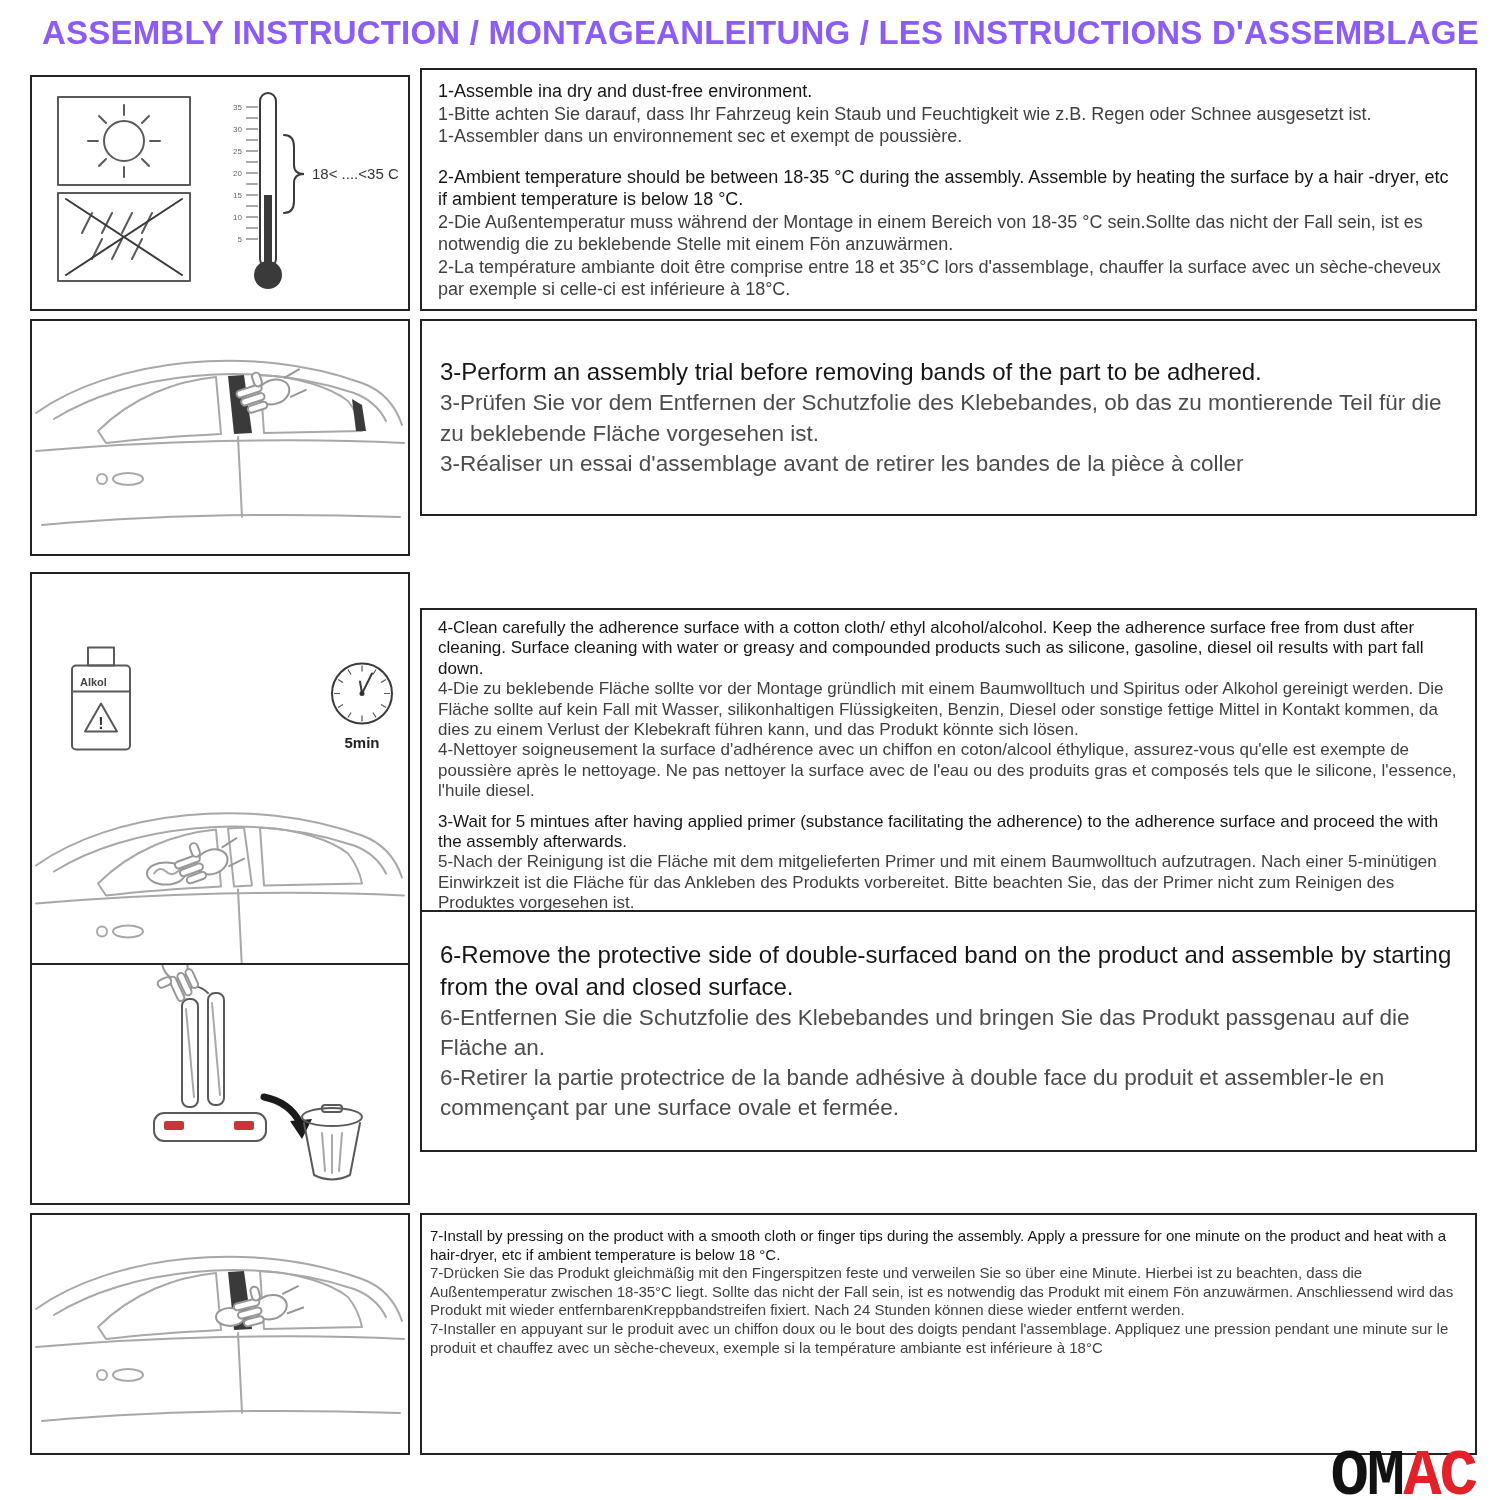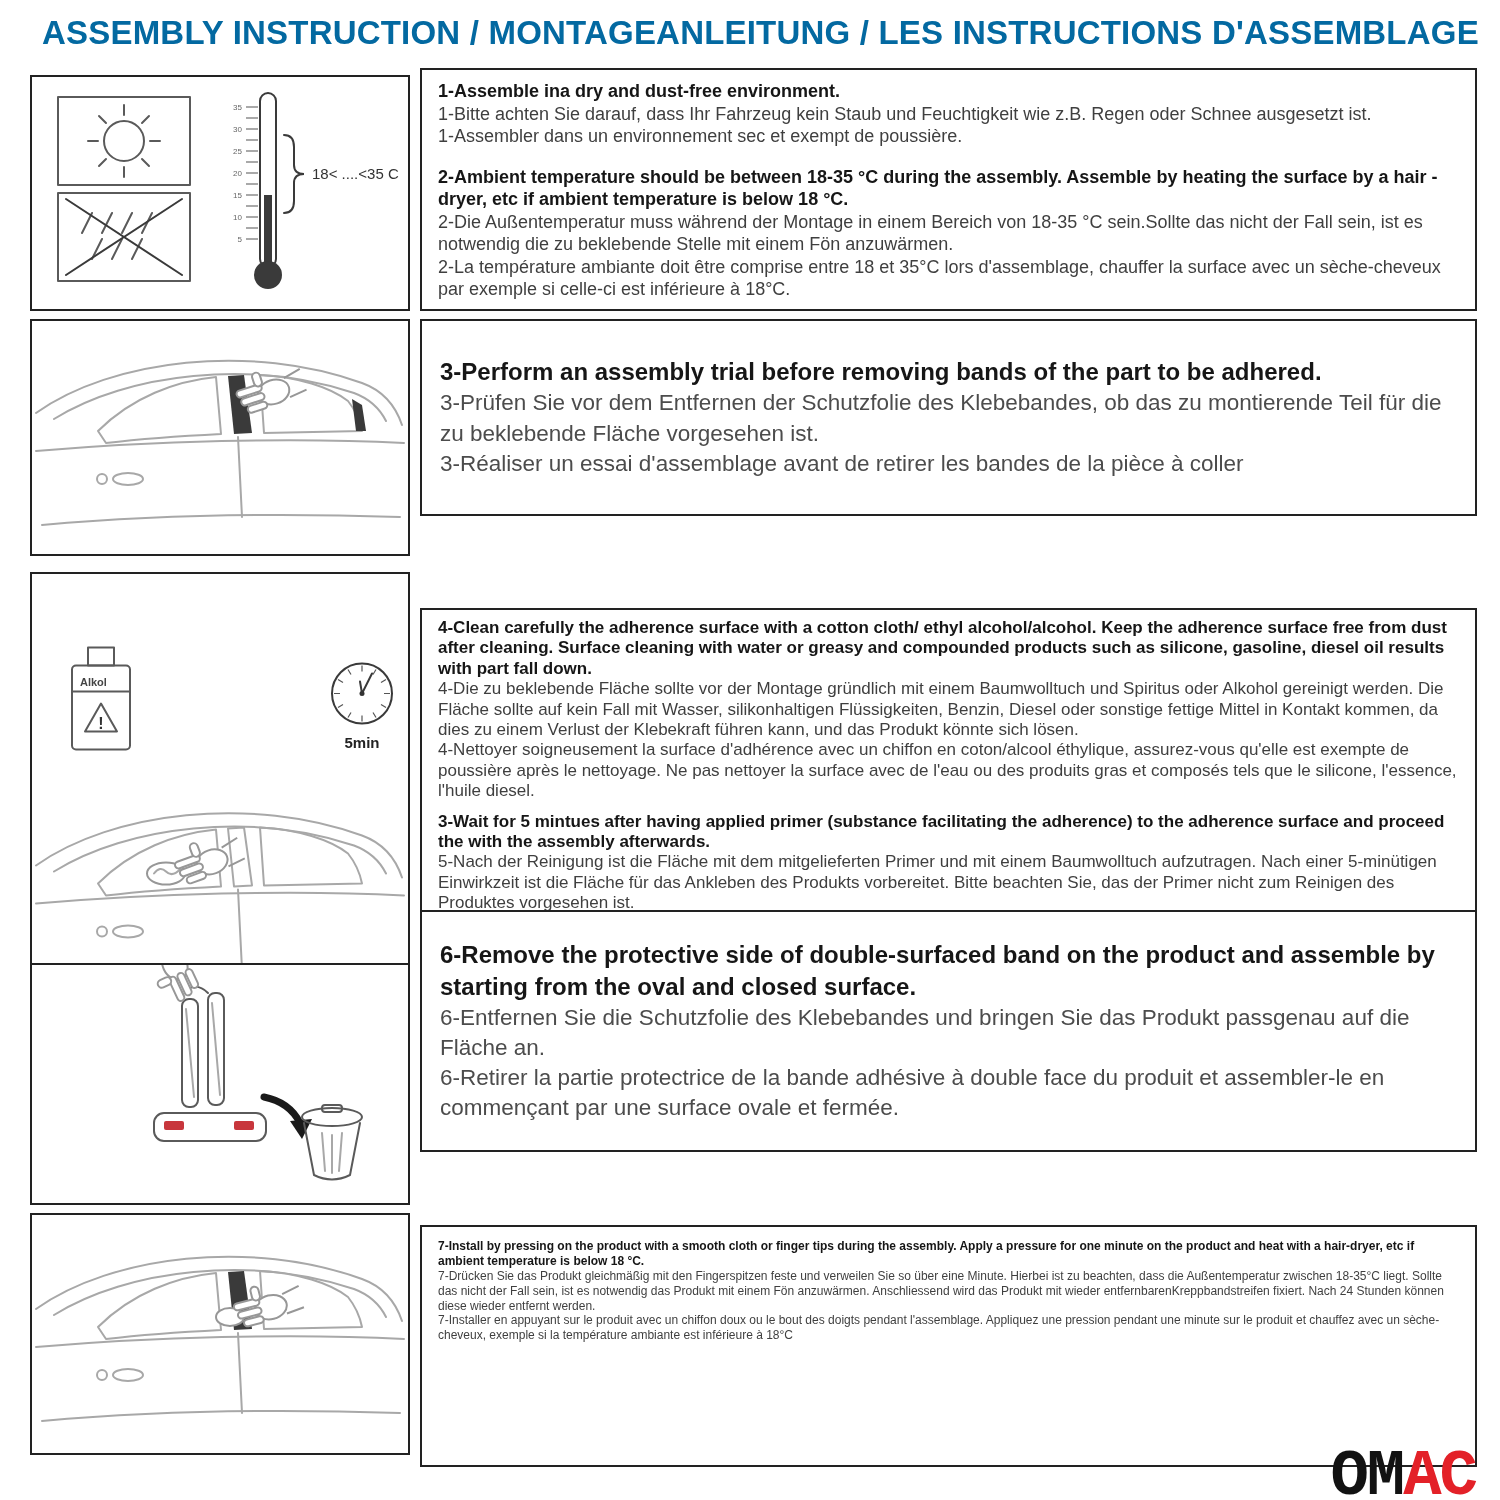--- a/index.html
+++ b/index.html
@@ -1,33 +1,33 @@
 <!DOCTYPE html>
 <html><head>
 <meta charset="utf-8">
 <style>
   * { margin:0; padding:0; box-sizing:border-box; }
   html,body { background:#ffffff; }
   body { font-family:"Liberation Sans", sans-serif; }
   .page { position:relative; width:1500px; height:1500px; background:#fff; overflow:hidden; }
 
   .title { position:absolute; left:42px; top:14px; font-size:33px; font-weight:800;
-           color:#0369a1; letter-spacing:.2px; white-space:nowrap; }
+           color:#8b5cf6; letter-spacing:.2px; white-space:nowrap; }
 
   .box { position:absolute; border:2px solid #222; background:#fff; }
   .ill  { display:flex; align-items:flex-end; justify-content:center; }
   .ill svg { width:100%; height:100%; }
 
   .text-box { color:#3f3f3f; }
   .text-box p { margin:0; }
-  p.b { font-weight:bold; color:#161616; }
+  p.b { font-weight:normal; color:#161616; }
 
   .s-dense  { font-size:18px;  line-height:1.25; padding:10px 16px; }
   .s-dense3 { font-size:17px;  line-height:1.2;  padding:8px 16px; }
-  .s-dense5 { font-size:12px;line-height:1.24; padding:12px 16px;margin-top:12px; }
+  .s-dense5 { font-size:15px;line-height:1.24; padding:12px 8px; }
   .s-big    { font-size:22.5px;line-height:1.34; color:#4c4c4c; padding:10px 18px;
               display:flex; flex-direction:column; justify-content:center; }
   .s-big p.b{ font-size:24px; }
   .gap    { height:18px; }
   .gap-sm { height:10px; }
 
   svg text { font-family:"Liberation Sans", sans-serif; }
   .ln   { fill:none; stroke:#5a5a5a; stroke-width:2; stroke-linecap:round; stroke-linejoin:round; }
   .lnth { fill:none; stroke:#3a3a3a; stroke-width:2; stroke-linecap:round; }
   .car  { fill:none; stroke:#a8a8a8; stroke-width:2; stroke-linecap:round; stroke-linejoin:round; }

